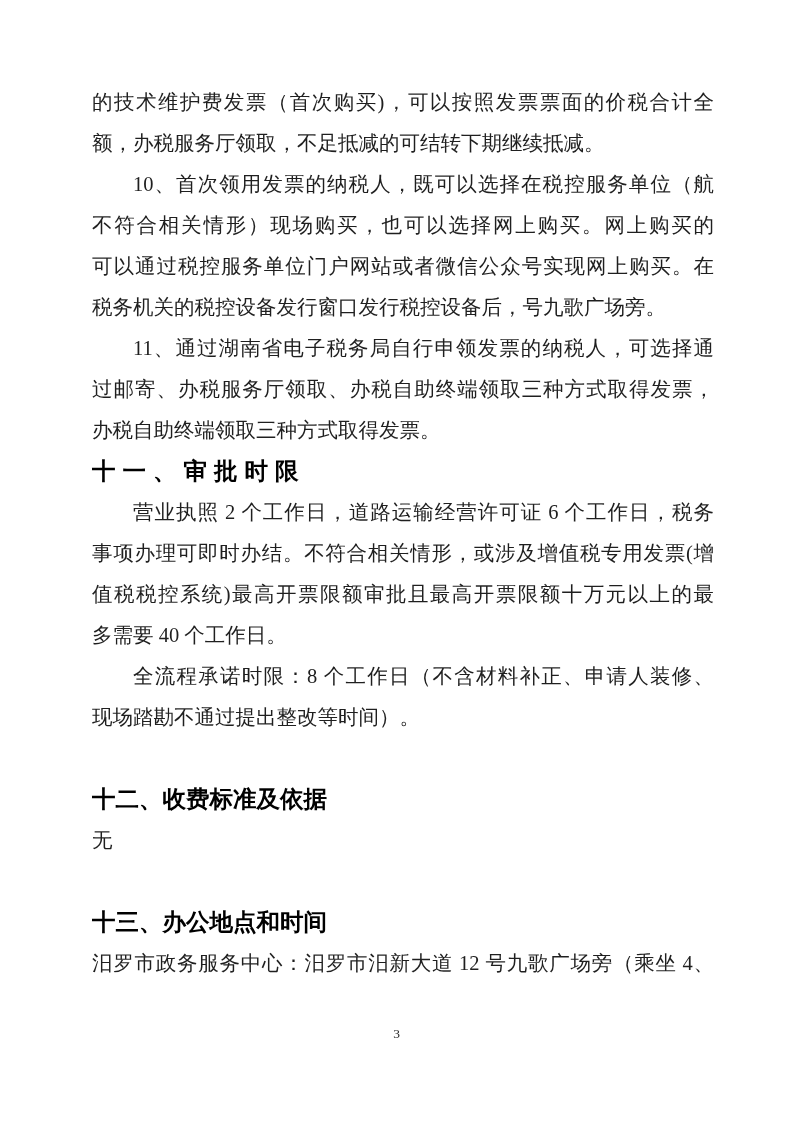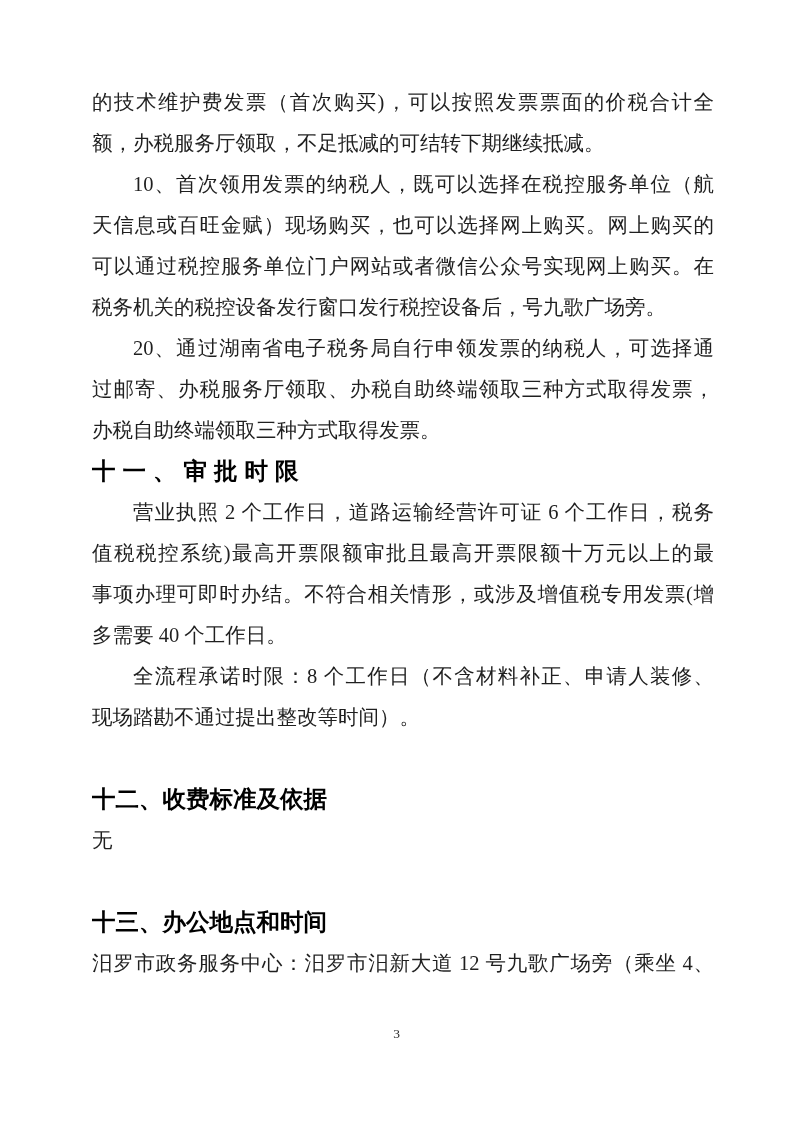--- a/index.html
+++ b/index.html
@@ -67,30 +67,30 @@
   }
 </style>
 </head>
 <body>
 
 <div class="page" style="color: rgb(31, 31, 31); --heading-color: #000000; background: rgb(255, 255, 255);">
   <div class="content">
       <div class="line">的技术维护费发票（首次购买)，可以按照发票票面的价税合计全</div>
       <div class="line no-justify">额，办税服务厅领取，不足抵减的可结转下期继续抵减。</div>
       <div class="line indent">10、首次领用发票的纳税人，既可以选择在税控服务单位（航</div>
-      <div class="line">天信息或百旺金赋）现场购买，也可以选择网上购买。网上购买的</div>
+      <div class="line">不符合相关情形）现场购买，也可以选择网上购买。网上购买的</div>
       <div class="line">可以通过税控服务单位门户网站或者微信公众号实现网上购买。在</div>
       <div class="line no-justify">税务机关的税控设备发行窗口发行税控设备后，号九歌广场旁。</div>
-      <div class="line indent">20、通过湖南省电子税务局自行申领发票的纳税人，可选择通</div>
+      <div class="line indent">11、通过湖南省电子税务局自行申领发票的纳税人，可选择通</div>
       <div class="line">过邮寄、办税服务厅领取、办税自助终端领取三种方式取得发票，</div>
       <div class="line no-justify">办税自助终端领取三种方式取得发票。</div>
       <div class="heading wide">十一、审批时限</div>
       <div class="line indent">营业执照 2 个工作日，道路运输经营许可证 6 个工作日，税务</div>
+      <div class="line">事项办理可即时办结。不符合相关情形，或涉及增值税专用发票(增</div>
       <div class="line">值税税控系统)最高开票限额审批且最高开票限额十万元以上的最</div>
-      <div class="line">事项办理可即时办结。不符合相关情形，或涉及增值税专用发票(增</div>
       <div class="line no-justify">多需要 40 个工作日。</div>
       <div class="line indent">全流程承诺时限：8 个工作日（不含材料补正、申请人装修、</div>
       <div class="line no-justify">现场踏勘不通过提出整改等时间）。</div>
       <div class="empty-line"></div>
       <div class="heading">十二、收费标准及依据</div>
       <div class="line no-justify">无</div>
       <div class="empty-line"></div>
       <div class="heading">十三、办公地点和时间</div>
       <div class="line">汨罗市政务服务中心：汨罗市汨新大道 12 号九歌广场旁（乘坐 4、</div>
     </div>

